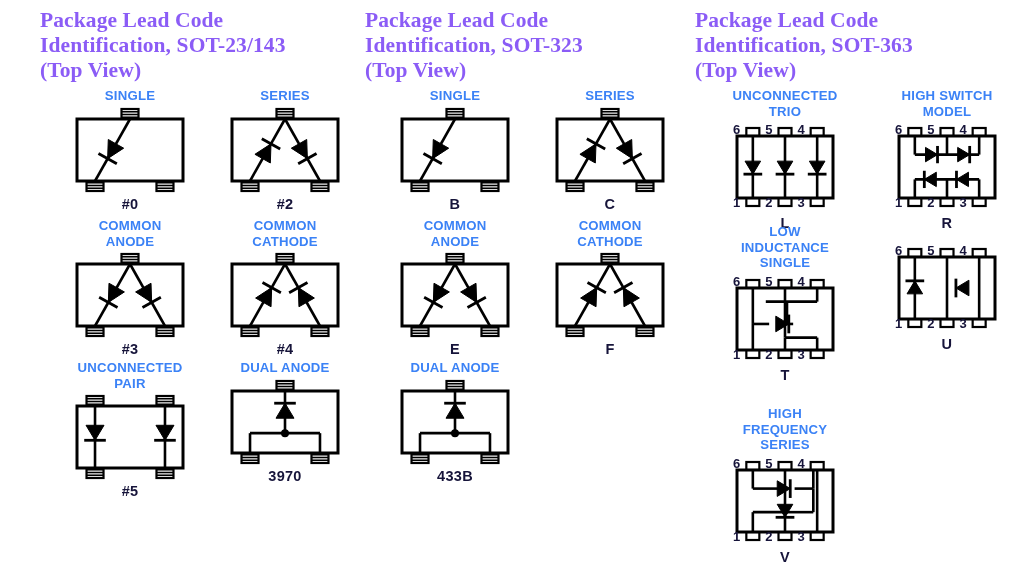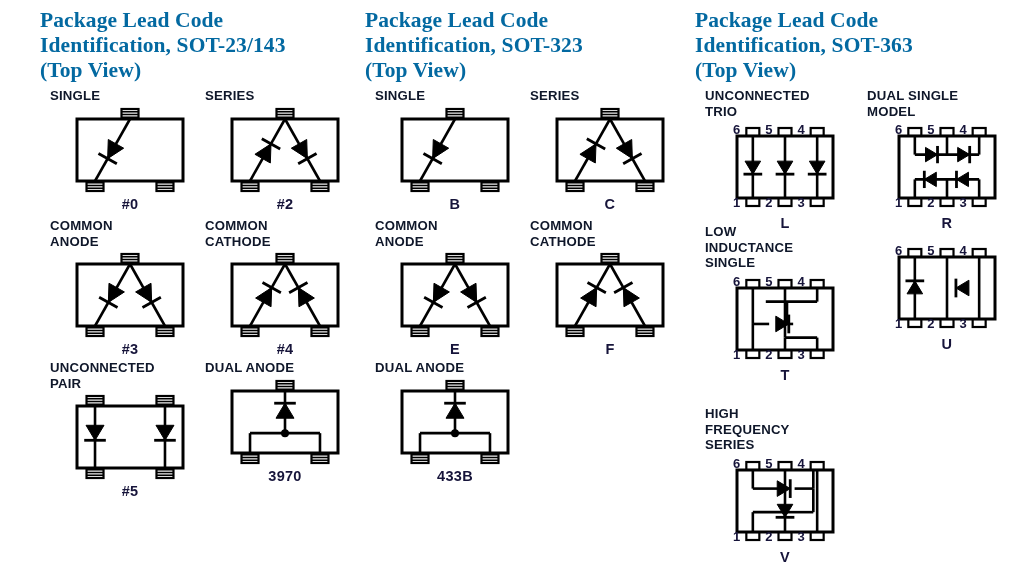--- a/index.html
+++ b/index.html
@@ -28,44 +28,44 @@
   }
   .col-0 { left: 40px;  width: 330px; }
   .col-1 { left: 365px; width: 330px; }
   .col-2 { left: 695px; width: 333px; }
 
   .col-title {
     font-family: "Liberation Serif", serif;
     font-weight: bold;
     font-size: 21.5px;
     line-height: 25px;
-    color: #0369a1;
+    color: #8b5cf6;
     letter-spacing: 0.1px;
     margin: 8px 0 0 0;
     white-space: pre-line;
   }
 
   .grid {
     position: absolute;
     left: 0;
     top: 0;
     width: 100%;
   }
 
   .cell {
     position: absolute;
   }
 
   .cell-caption {
-    text-align: left;
+    text-align: center;
     font-family: "Liberation Sans", sans-serif;
     font-weight: bold;
     font-size: 13.2px;
     line-height: 15.5px;
-    color: #0f172a;
+    color: #3b82f6;
     white-space: pre-line;
     letter-spacing: 0.2px;
   }
 
   .cell-svg-wrap {
     display: flex;
     justify-content: center;
   }
 
   .cell-code {
@@ -495,21 +495,21 @@
                 <line x1="52.64" y1="55.15" x2="71.36" y2="55.15" class="bar"></line>
                 <line x1="94.16" y1="17" x2="94.16" y2="79" class="wire"></line>
                 <polygon points="94.16,55.15 86.36,42.15 101.96,42.15" class="tri"></polygon>
                 <line x1="84.8" y1="55.15" x2="103.52" y2="55.15" class="bar"></line>
               </g>
             </svg>
           </div>
           <div class="cell-code">L</div>
         </div>
         <div class="cell" style="left: 172px; top: 0px; width: 160px;">
-          <div class="cell-caption">DUAL SINGLE
+          <div class="cell-caption">HIGH SWITCH
 MODEL</div>
           <div class="cell-svg-wrap">
             <svg width="124" height="96" viewBox="0 0 124 96">
               <g>
                 <rect x="23.34" y="9" width="13" height="8" class="lead-rect"></rect>
                 <rect x="23.34" y="79" width="13" height="8" class="lead-rect"></rect>
                 <rect x="55.5" y="9" width="13" height="8" class="lead-rect"></rect>
                 <rect x="55.5" y="79" width="13" height="8" class="lead-rect"></rect>
                 <rect x="87.66" y="9" width="13" height="8" class="lead-rect"></rect>
                 <rect x="87.66" y="79" width="13" height="8" class="lead-rect"></rect>

